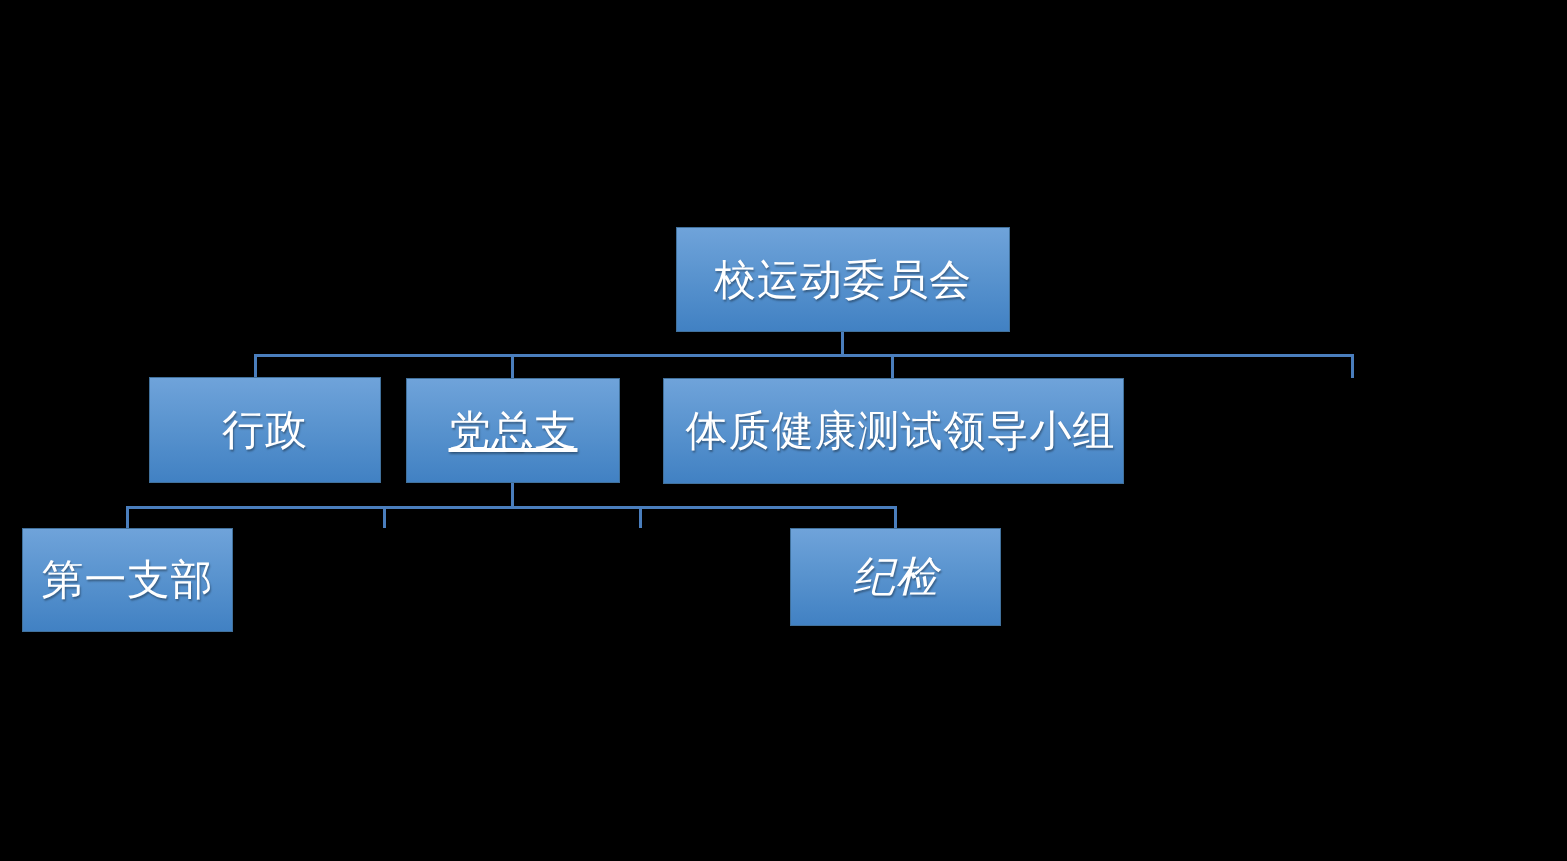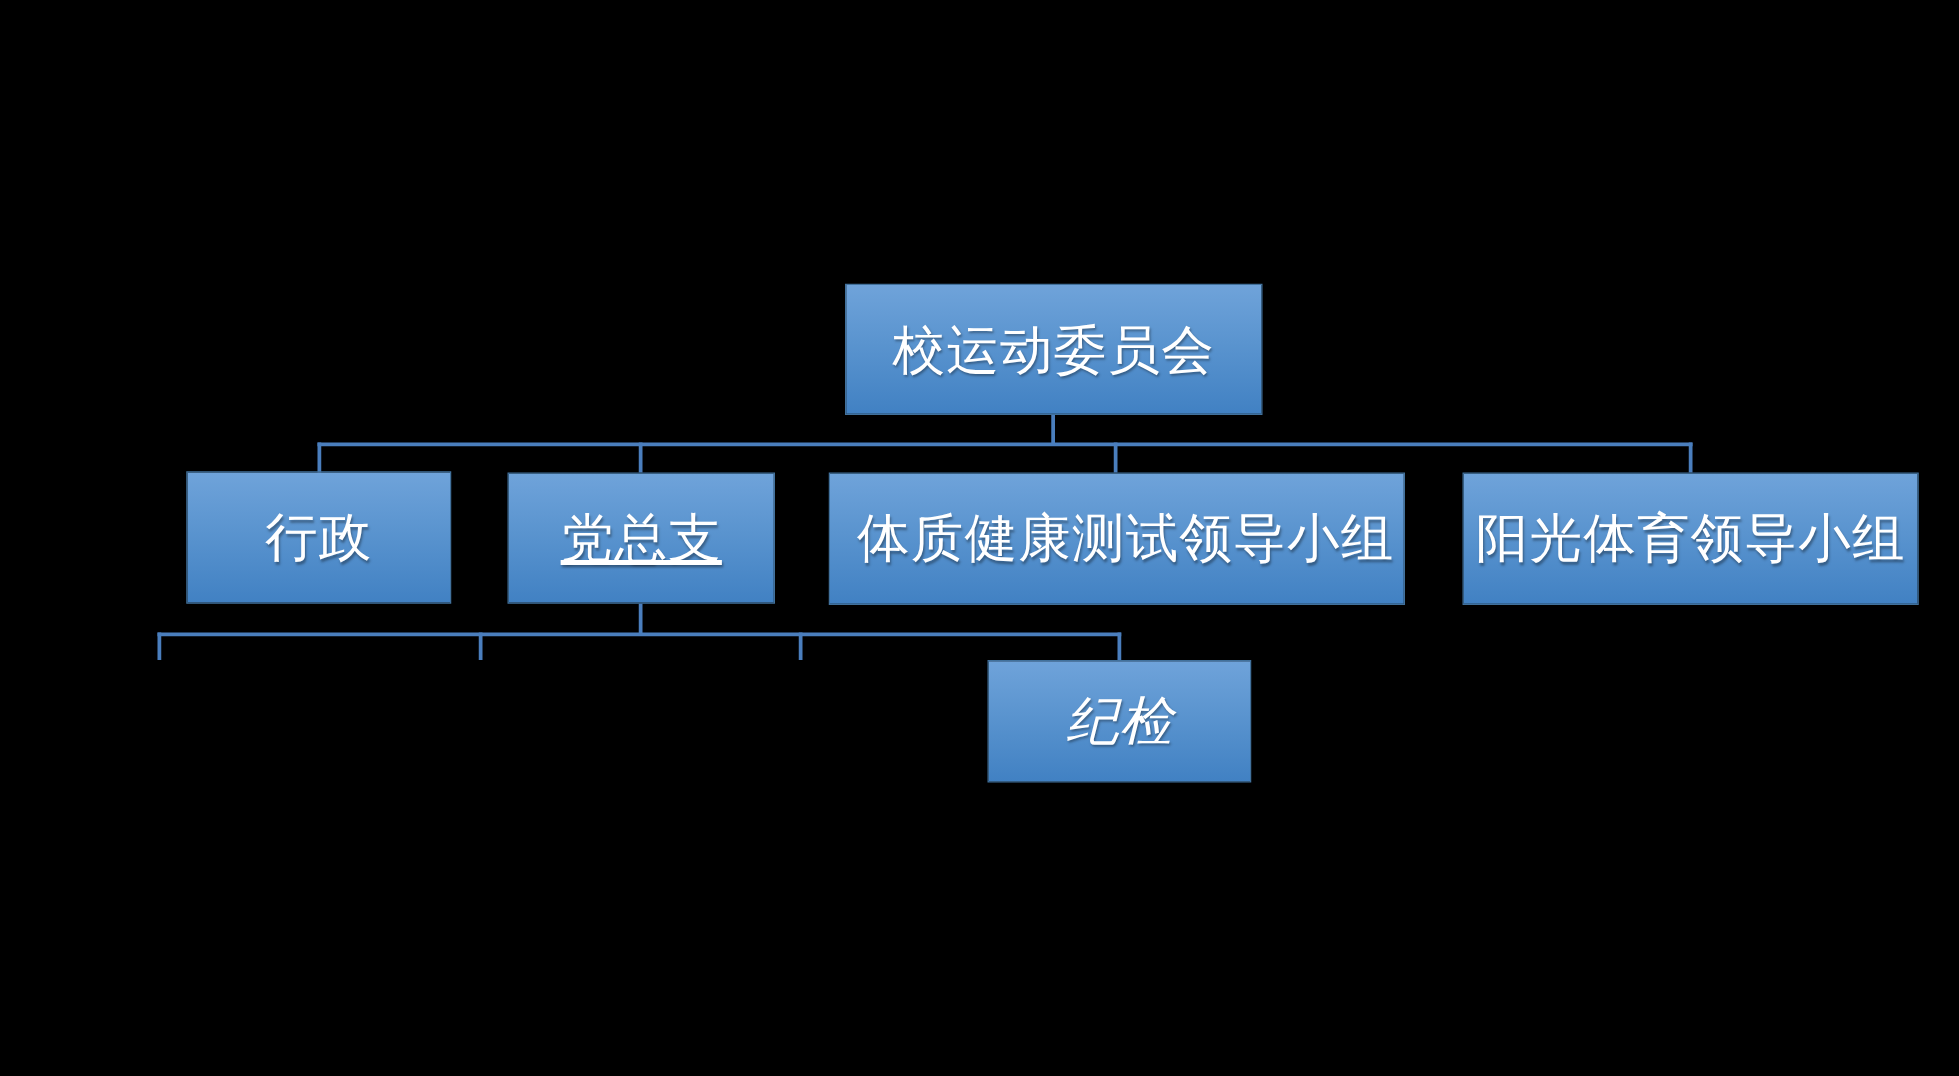--- a/index.html
+++ b/index.html
@@ -41,21 +41,21 @@
     border: 1px solid var(--box-border);
     text-shadow: 1px 2px 2px rgba(0,0,0,0.35);
   }
   .connector {
     position: absolute;
     background: var(--connector);
   }
 
   
   .n-root       { left: 676px;  top: 227px; width: 334px; height: 105px; }
-  .n-xingzheng  { left: 149px;  top: 377px; width: 212px; height: 106px; }
+  .n-xingzheng  { left: 149px;  top: 377px; width: 232px; height: 106px; }
   .n-dangzongzhi{ left: 406px;  top: 378px; width: 214px; height: 105px; text-decoration: underline; }
   .n-tizhi      { left: 663px;  top: 378px; width: 461px; height: 106px; padding-left: 14px; }
   .n-yangguang  { left: 1170px; top: 378px; width: 365px; height: 106px; }
   .n-zhibu1     { left: 22px;   top: 528px; width: 211px; height: 104px; }
   .n-zhibu2     { left: 278px;  top: 528px; width: 213px; height: 104px; }
   .n-gonghui    { left: 535px;  top: 528px; width: 211px; height: 104px; }
   .n-jijian     { left: 790px;  top: 528px; width: 211px; height: 98px; font-style: italic; }
 
   
   .c-root-stub  { left: 841px;  top: 332px; width: 3px;    height: 23px; }
@@ -81,24 +81,24 @@
   <div class="connector c-root-stub"></div>
   <div class="connector c-h1"></div>
   <div class="connector c-drop-xz"></div>
   <div class="connector c-drop-dzz"></div>
   <div class="connector c-drop-tz"></div>
   <div class="connector c-drop-yg"></div>
 
   <div class="node n-xingzheng">行政</div>
   <div class="node n-dangzongzhi">党总支</div>
   <div class="node n-tizhi">体质健康测试领导小组</div>
-  <div class="node n-yangguang">阳光体育领导小组</div>
 
   <div class="connector c-dzz-stub"></div>
   <div class="connector c-h2"></div>
   <div class="connector c-drop-z1"></div>
   <div class="connector c-drop-z2"></div>
   <div class="connector c-drop-gh"></div>
   <div class="connector c-drop-jj"></div>
 
+  <div class="node n-zhibu1">第一支部</div>
   <div class="node n-jijian">纪检</div>
 
 </div>
 
 </body></html>

